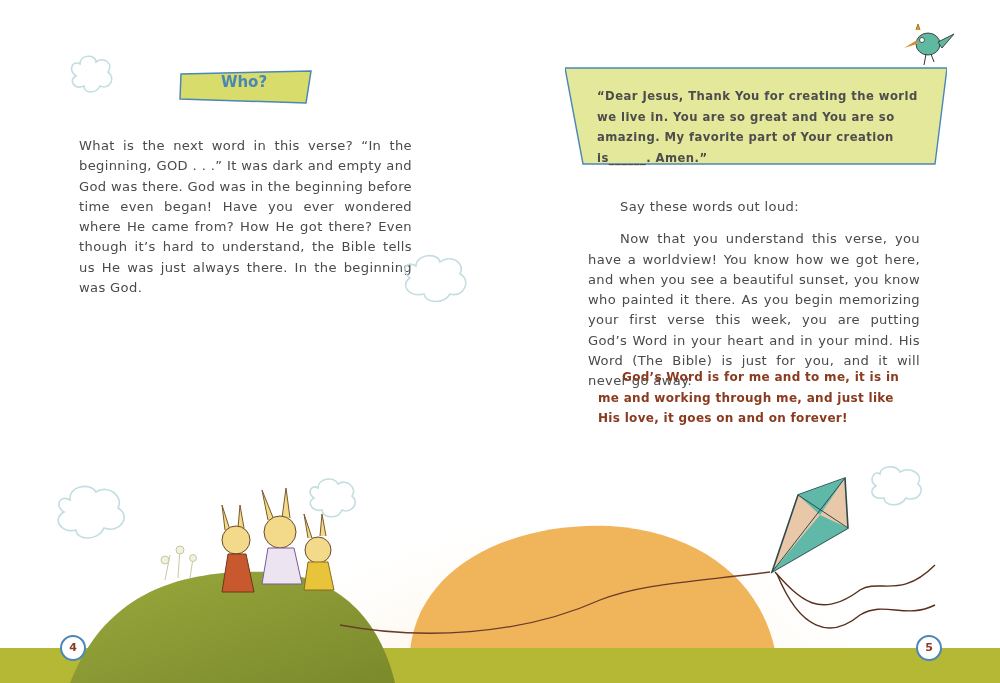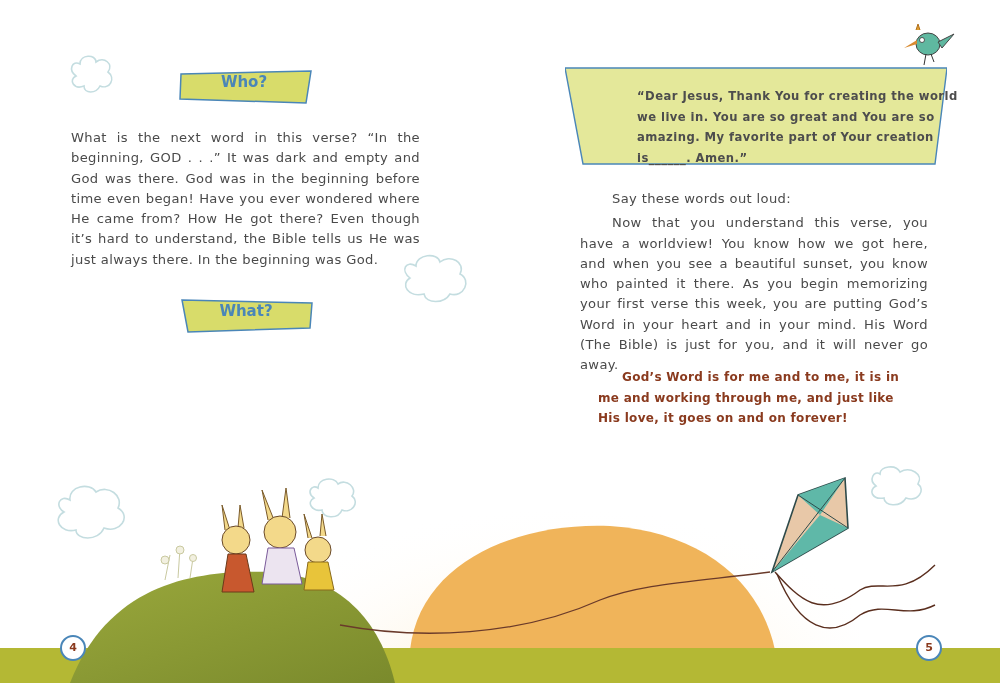--- a/index.html
+++ b/index.html
@@ -3,25 +3,25 @@
 <meta charset="utf-8">
 <style>
   html, body { margin: 0; padding: 0; }
   body { width: 1000px; height: 683px; position: relative; overflow: hidden; background: #ffffff; font-family: "DejaVu Sans", sans-serif; }
   .page { position: absolute; top: 0; height: 683px; width: 500px; }
   .page-left { left: 0; }
   .label-tag { position: absolute; width: 132px; height: 32px; }
   .label-tag svg { position: absolute; left: 0; top: 0; }
   .label-tag span { position: absolute; left: 0; right: 0; top: 6px; text-align: center; color: #4a86b8; font-weight: bold; font-size: 15px; font-family: "DejaVu Sans", sans-serif; }
   .body-text { position: absolute; color: #4a4a4a; font-size: 13.1px; line-height: 20.3px; letter-spacing: 0.35px; text-align: justify; font-family: "DejaVu Sans", sans-serif; }
-  .body-text p { margin: 4px; }
+  .body-text p { margin: 12px; }
   .indent { text-indent: 32px; }
   .prayer-box { position: absolute; left: 565px; top: 66px; width: 382px; height: 98px; }
   .prayer-box svg { position: absolute; left: 0; top: 0; }
-  .prayer-text { position: absolute; left: 32px; top: 20px; width: 322px; font-size: 11.6px; line-height: 20.5px; font-weight: bold; color: #4d4d4d; letter-spacing: 0.45px; font-family: "DejaVu Sans", sans-serif; margin-left: 40px; }
+  .prayer-text { position: absolute; left: 32px; top: 20px; width: 322px; font-size: 11.6px; line-height: 20.5px; font-weight: bold; color: #4d4d4d; letter-spacing: 0.45px; font-family: "DejaVu Sans", sans-serif; }
   .declaration { position: absolute; left: 598px; top: 367px; width: 320px; color: #8a3a1e; font-weight: bold; font-size: 12px; line-height: 20.5px; letter-spacing: 0.3px; font-family: "DejaVu Sans", sans-serif; }
   .declaration .indent2 { text-indent: 24px; display: block; }
   .cloud { position: absolute; }
   .illustration { position: absolute; left: 0; top: 460px; width: 1000px; height: 223px; }
   .page-num { position: absolute; width: 22px; height: 22px; border-radius: 50%; border: 2px solid #4a86b8; background: #ffffff; color: #8a3a1e; font-size: 11px; font-weight: bold; text-align: center; line-height: 22px; font-family: "DejaVu Sans", sans-serif; }
 </style>
 </head>
 <body>
 
 <div class="page page-left">
@@ -38,26 +38,20 @@
   </div>
 
   <div class="body-text" style="left:67px;top:124px;width:357px">
     <p>What is the next word in this verse? “In the beginning, GOD . . .” It was dark and empty and God was there. God was in the beginning before time even began! Have you ever wondered where He came from? How He got there? Even though it’s hard to understand, the Bible tells us He was just always there. In the beginning was God.</p>
   </div>
 
   <svg class="cloud" style="left:394px;top:250px" width="80" height="56" viewBox="0 0 80 56">
     <path d="M22 16 C22 4 44 2 46 12 C56 4 72 12 66 24 C78 30 70 48 56 44 C50 54 32 54 30 44 C14 48 6 34 16 28 C6 20 12 10 22 16 Z" fill="none" stroke="#c4dde0" stroke-width="1.6"></path>
   </svg>
 
-  <div class="label-tag" style="left:180px;top:296px">
-    <svg width="136" height="38" viewBox="0 0 136 38">
-      <polygon points="2,4 132,7 130,32 8,36" fill="#d8dc6a" stroke="#4a86b8" stroke-width="1.5"></polygon>
-    </svg>
-    <span>What?</span>
-  </div>
 
 </div>
 
 <div class="prayer-box">
   <svg width="382" height="100" viewBox="0 0 382 100">
     <polygon points="0,2 382,2 370,98 18,98" fill="#e4e89a" stroke="#4a86b8" stroke-width="1.4"></polygon>
   </svg>
   <div class="prayer-text">“Dear Jesus, Thank You for creating the world we live in. You are so great and You are so amazing. My favorite part of Your creation is______. Amen.”</div>
 </div>
 

